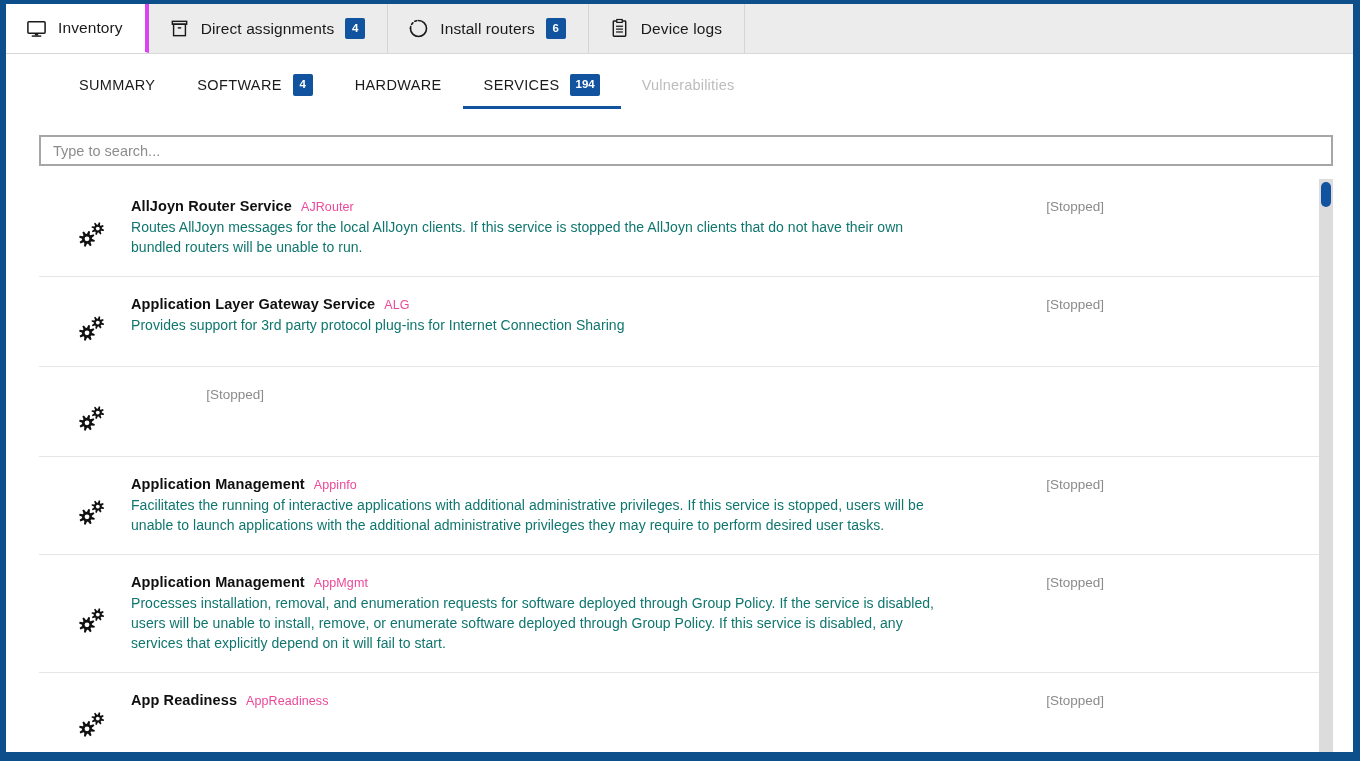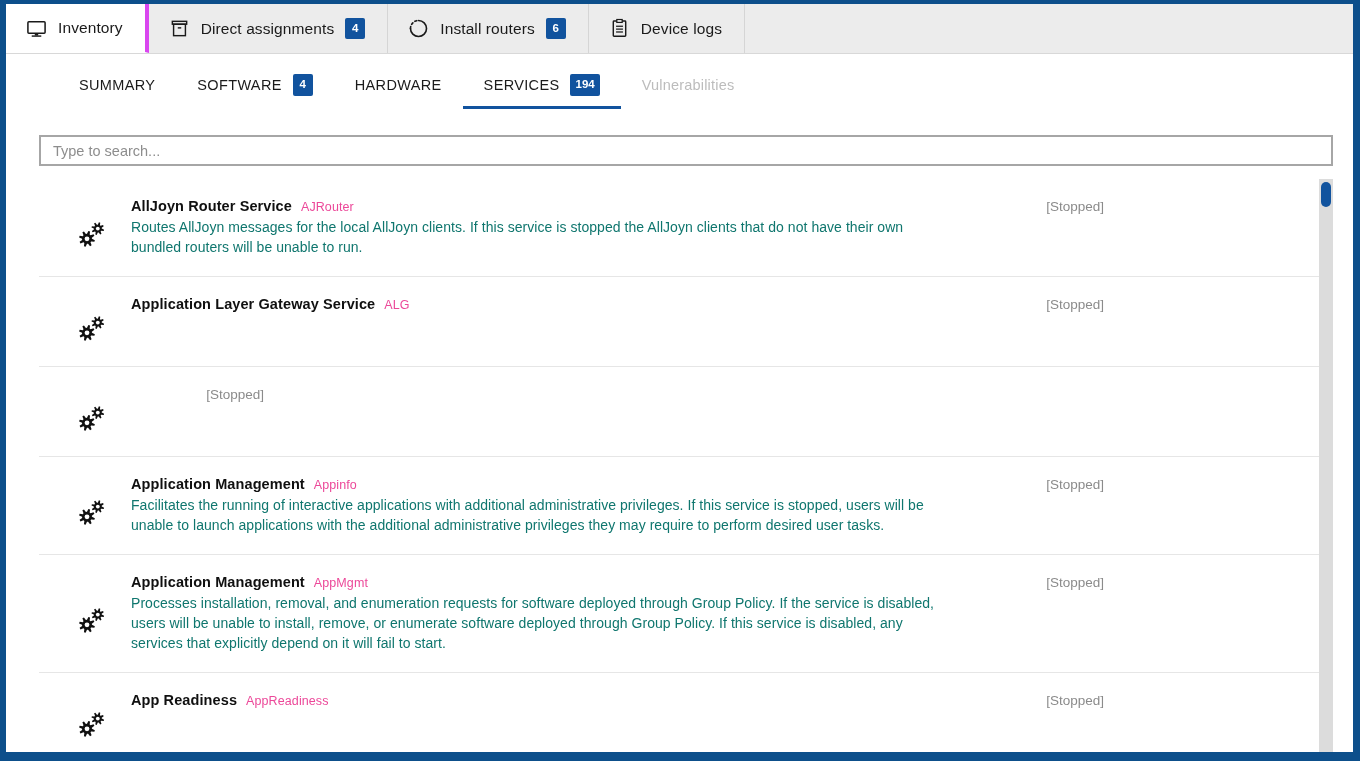--- a/index.html
+++ b/index.html
@@ -349,20 +349,21 @@
                   <path d="M26.77,11.60L29.10,12.70L28.71,14.05L26.15,13.73L25.61,14.41L26.48,16.84L25.25,17.51L23.67,15.47L22.80,15.57L21.70,17.90L20.35,17.51L20.67,14.95L19.99,14.41L17.56,15.28L16.89,14.05L18.93,12.47L18.83,11.60L16.50,10.50L16.89,9.15L19.45,9.47L19.99,8.79L19.12,6.36L20.35,5.69L21.93,7.73L22.80,7.63L23.90,5.30L25.25,5.69L24.93,8.25L25.61,8.79L28.04,7.92L28.71,9.15L26.67,10.73Z" fill="#111111"></path>
                   <circle cx="22.8" cy="11.6" r="1.92" fill="#ffffff"></circle>
                 </svg>
               </span>
             </div>
             <div class="row-main">
               <div class="row-title-line">
                 <span class="row-title">Application Layer Gateway Service</span>
                 <span class="row-shortname">ALG</span>
               </div>
+              <div class="row-desc">Provides support for 3rd party protocol plug-ins for Internet Connection Sharing</div>
             </div>
             <div class="row-status">[Stopped]</div>
           </div>
           <div class="service-row">
             <div class="row-icon">
               <span class="tab-icon">
                 <svg viewBox="0 0 34 34" width="34" height="34">
                   <path d="M16.96,21.80L19.88,23.18L19.39,24.86L16.19,24.46L15.51,25.31L16.60,28.35L15.06,29.19L13.08,26.64L12.00,26.76L10.62,29.68L8.94,29.19L9.34,25.99L8.49,25.31L5.45,26.40L4.61,24.86L7.16,22.88L7.04,21.80L4.12,20.42L4.61,18.74L7.81,19.14L8.49,18.29L7.40,15.25L8.94,14.41L10.92,16.96L12.00,16.84L13.38,13.92L15.06,14.41L14.66,17.61L15.51,18.29L18.55,17.20L19.39,18.74L16.84,20.72Z" fill="#111111"></path>
                   <circle cx="12" cy="21.8" r="2.40" fill="#ffffff"></circle>
                   <path d="M26.77,11.60L29.10,12.70L28.71,14.05L26.15,13.73L25.61,14.41L26.48,16.84L25.25,17.51L23.67,15.47L22.80,15.57L21.70,17.90L20.35,17.51L20.67,14.95L19.99,14.41L17.56,15.28L16.89,14.05L18.93,12.47L18.83,11.60L16.50,10.50L16.89,9.15L19.45,9.47L19.99,8.79L19.12,6.36L20.35,5.69L21.93,7.73L22.80,7.63L23.90,5.30L25.25,5.69L24.93,8.25L25.61,8.79L28.04,7.92L28.71,9.15L26.67,10.73Z" fill="#111111"></path>

